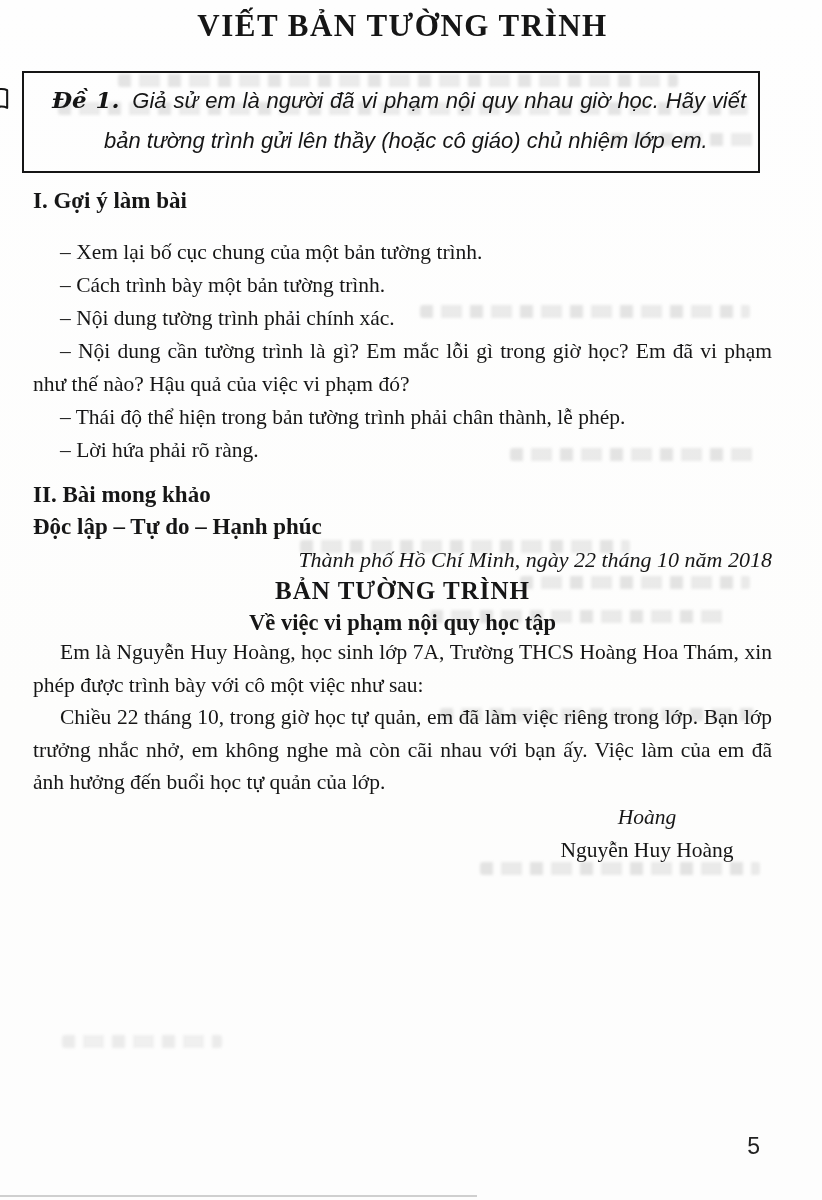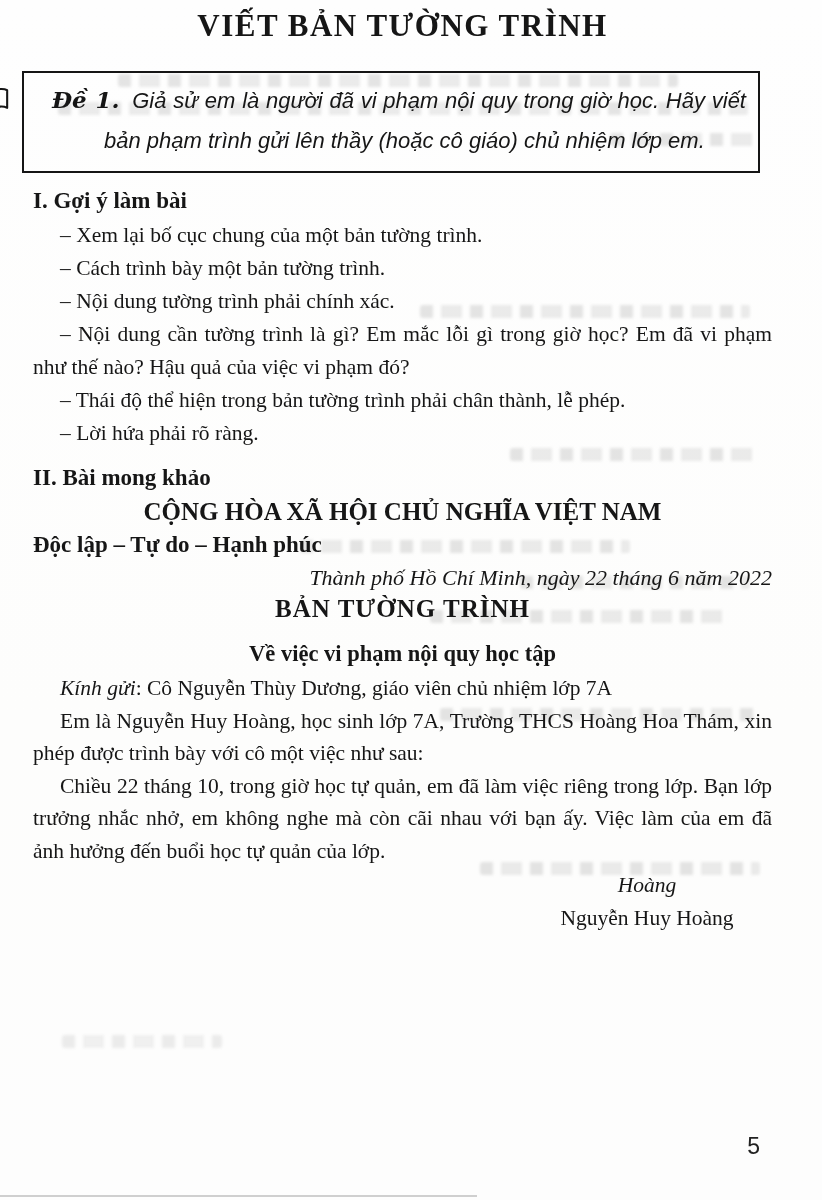--- a/index.html
+++ b/index.html
@@ -49,28 +49,28 @@
     font-weight: bold; font-style: italic;
     font-size: 23px; margin-right: 6px;
   }
 
   
   .section-heading { font-weight: bold; font-size: 23px; margin: 15px 0 0 0; }
   .g-item {
     margin: 0; font-size: 21.5px; line-height: 33px;
     text-align: justify; text-indent: 27px;
   }
-  .g-first { margin-top: 5px; }
+  .g-first { margin-top: 22px; }
 
   
   .motto       { text-align: center; font-weight: bold; font-size: 25px; margin: 7px 0 0 0; }
   .motto-sub   { text-align: left; font-weight: bold; font-size: 23px; margin: 6px 0 0 0; }
   .date-line   { text-align: right;  font-style: italic; font-size: 22px; margin: 7px 0 0 0; }
   .report-title{ text-align: center; font-weight: bold; font-size: 25px; letter-spacing: 1px; margin: 4px 0 0 0; }
-  .report-sub  { text-align: center; font-weight: bold; font-size: 22.5px; margin: 18px 0 0 0; }
+  .report-sub  { text-align: center; font-weight: bold; font-size: 22.5px; margin: 5px 0 0 0; }
   .body-p {
     margin: 0; font-size: 21.5px; line-height: 32.5px;
     text-align: justify; text-indent: 27px;
   }
   .recipient-line { margin-top: 5px; text-align: left; }
   .recipient-label { font-style: italic; }
   .signature {
     width: 230px; margin: 2px 10px 0 auto;
     text-align: center; font-size: 21.5px; line-height: 33px;
   }
@@ -119,42 +119,40 @@
     <h1 class="main-title">VIẾT BẢN TƯỜNG TRÌNH</h1>
 
     <div class="prompt-box">
       <p class="prompt-inner">
         <span class="book-icon">
           <svg width="34" height="25" viewBox="0 0 36 26">
             <path d="M18 4.5 C14.5 1.5, 6.5 1.2, 3 3.2 L3 21.8 C7 19.8, 14 20, 18 23 C22 20, 29 19.8, 33 21.8 L33 3.2 C29.5 1.2, 21.5 1.5, 18 4.5 Z" fill="none" stroke="#151515" stroke-width="2.2" stroke-linejoin="round"></path>
             <line x1="18" y1="4.5" x2="18" y2="23" stroke="#151515" stroke-width="2"></line>
           </svg>
         </span><span class="prompt-label">Đề 1.</span>
-        <span>Giả sử em là người đã vi phạm nội quy trong giờ học. Hãy viết bản phạm trình gửi lên thầy (hoặc cô giáo) chủ nhiệm lớp em.</span>
+        <span>Giả sử em là người đã vi phạm nội quy nhau giờ học. Hãy viết bản tường trình gửi lên thầy (hoặc cô giáo) chủ nhiệm lớp em.</span>
       </p>
     </div>
 
     <h2 class="section-heading">I. Gợi ý làm bài</h2>
     <p class="g-item g-first">– Xem lại bố cục chung của một bản tường trình.</p>
     <p class="g-item">– Cách trình bày một bản tường trình.</p>
     <p class="g-item">– Nội dung tường trình phải chính xác.</p>
     <p class="g-item">– Nội dung cần tường trình là gì? Em mắc lỗi gì trong giờ học? Em đã vi phạm như thế nào? Hậu quả của việc vi phạm đó?</p>
     <p class="g-item">– Thái độ thể hiện trong bản tường trình phải chân thành, lễ phép.</p>
     <p class="g-item">– Lời hứa phải rõ ràng.</p>
 
     <h2 class="section-heading">II. Bài mong khảo</h2>
 
     <div>
-      <p class="motto">CỘNG HÒA XÃ HỘI CHỦ NGHĨA VIỆT NAM</p>
       <p class="motto-sub">Độc lập – Tự do – Hạnh phúc</p>
-      <p class="date-line">Thành phố Hồ Chí Minh, ngày 22 tháng 6 năm 2022</p>
+      <p class="date-line">Thành phố Hồ Chí Minh, ngày 22 tháng 10 năm 2018</p>
       <p class="report-title">BẢN TƯỜNG TRÌNH</p>
       <p class="report-sub">Về việc vi phạm nội quy học tập</p>
 
-      <p class="body-p recipient-line"><span class="recipient-label">Kính gửi</span><span>: Cô Nguyễn Thùy Dương, giáo viên chủ nhiệm lớp 7A</span></p>
 
       <p class="body-p">Em là Nguyễn Huy Hoàng, học sinh lớp 7A, Trường THCS Hoàng Hoa Thám, xin phép được trình bày với cô một việc như sau:</p>
       <p class="body-p">Chiều 22 tháng 10, trong giờ học tự quản, em đã làm việc riêng trong lớp. Bạn lớp trưởng nhắc nhở, em không nghe mà còn cãi nhau với bạn ấy. Việc làm của em đã ảnh hưởng đến buổi học tự quản của lớp.</p>
 
       <div class="signature">
         <div class="sig-signed">Hoàng</div>
         <div>Nguyễn Huy Hoàng</div>
       </div>
     </div>
 

